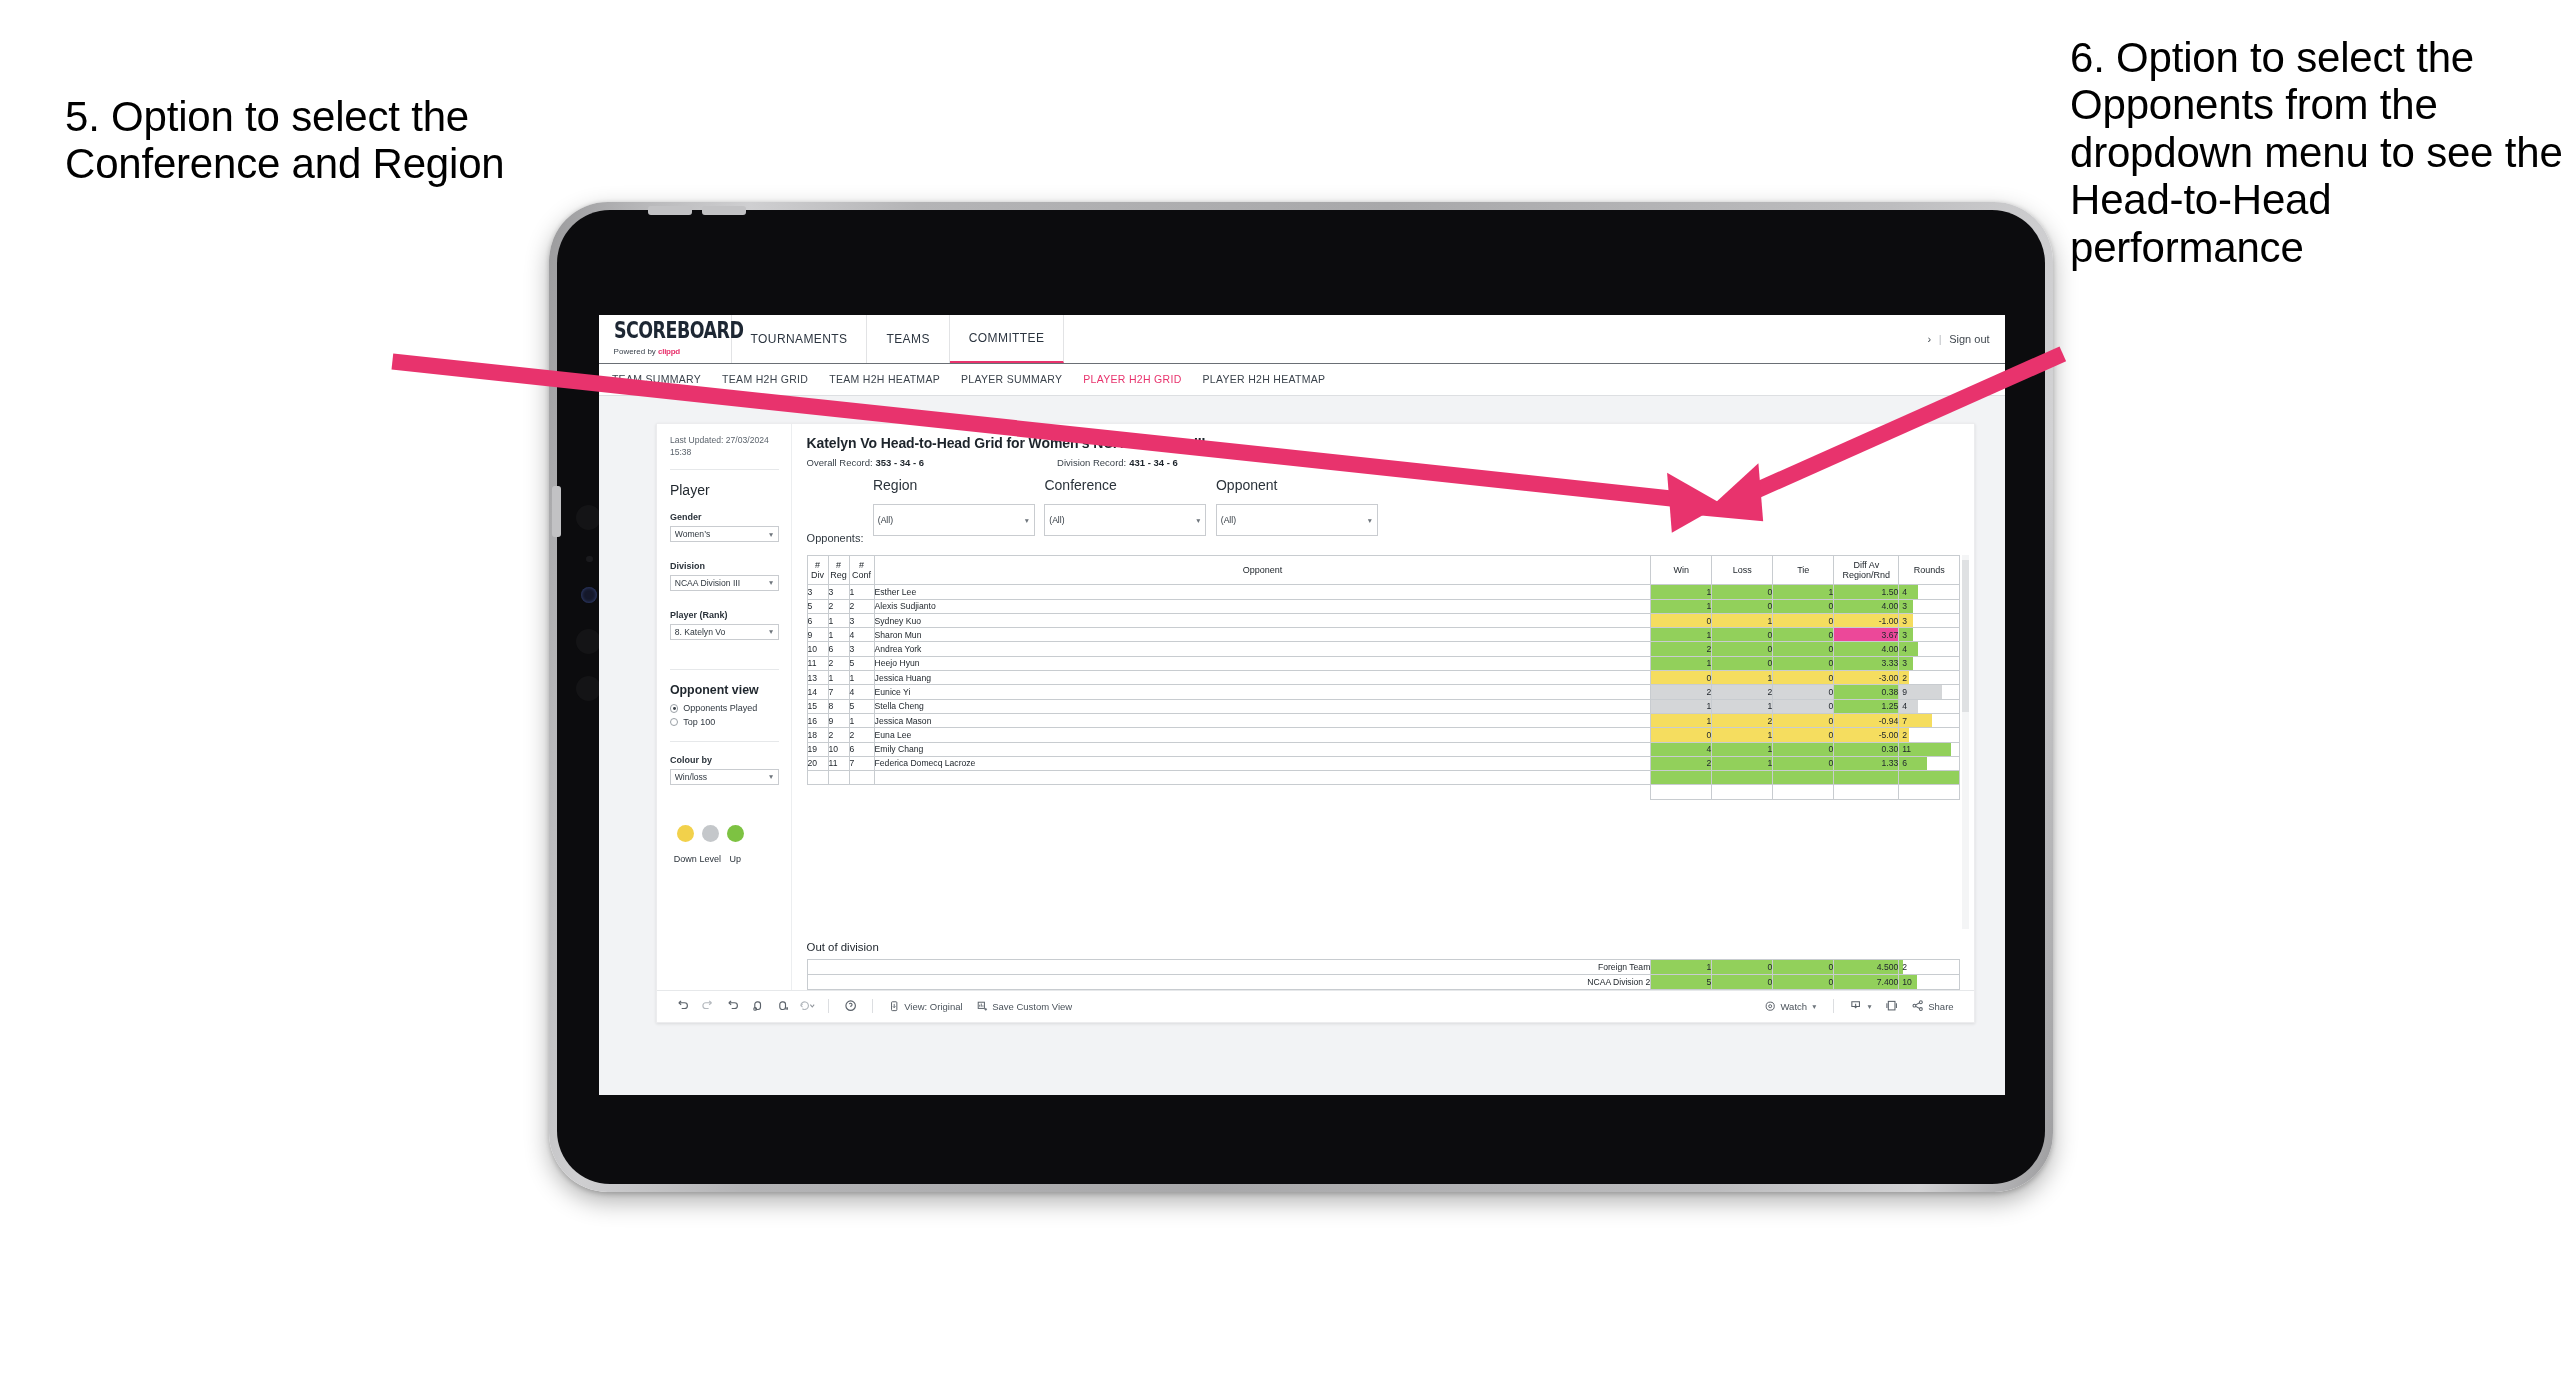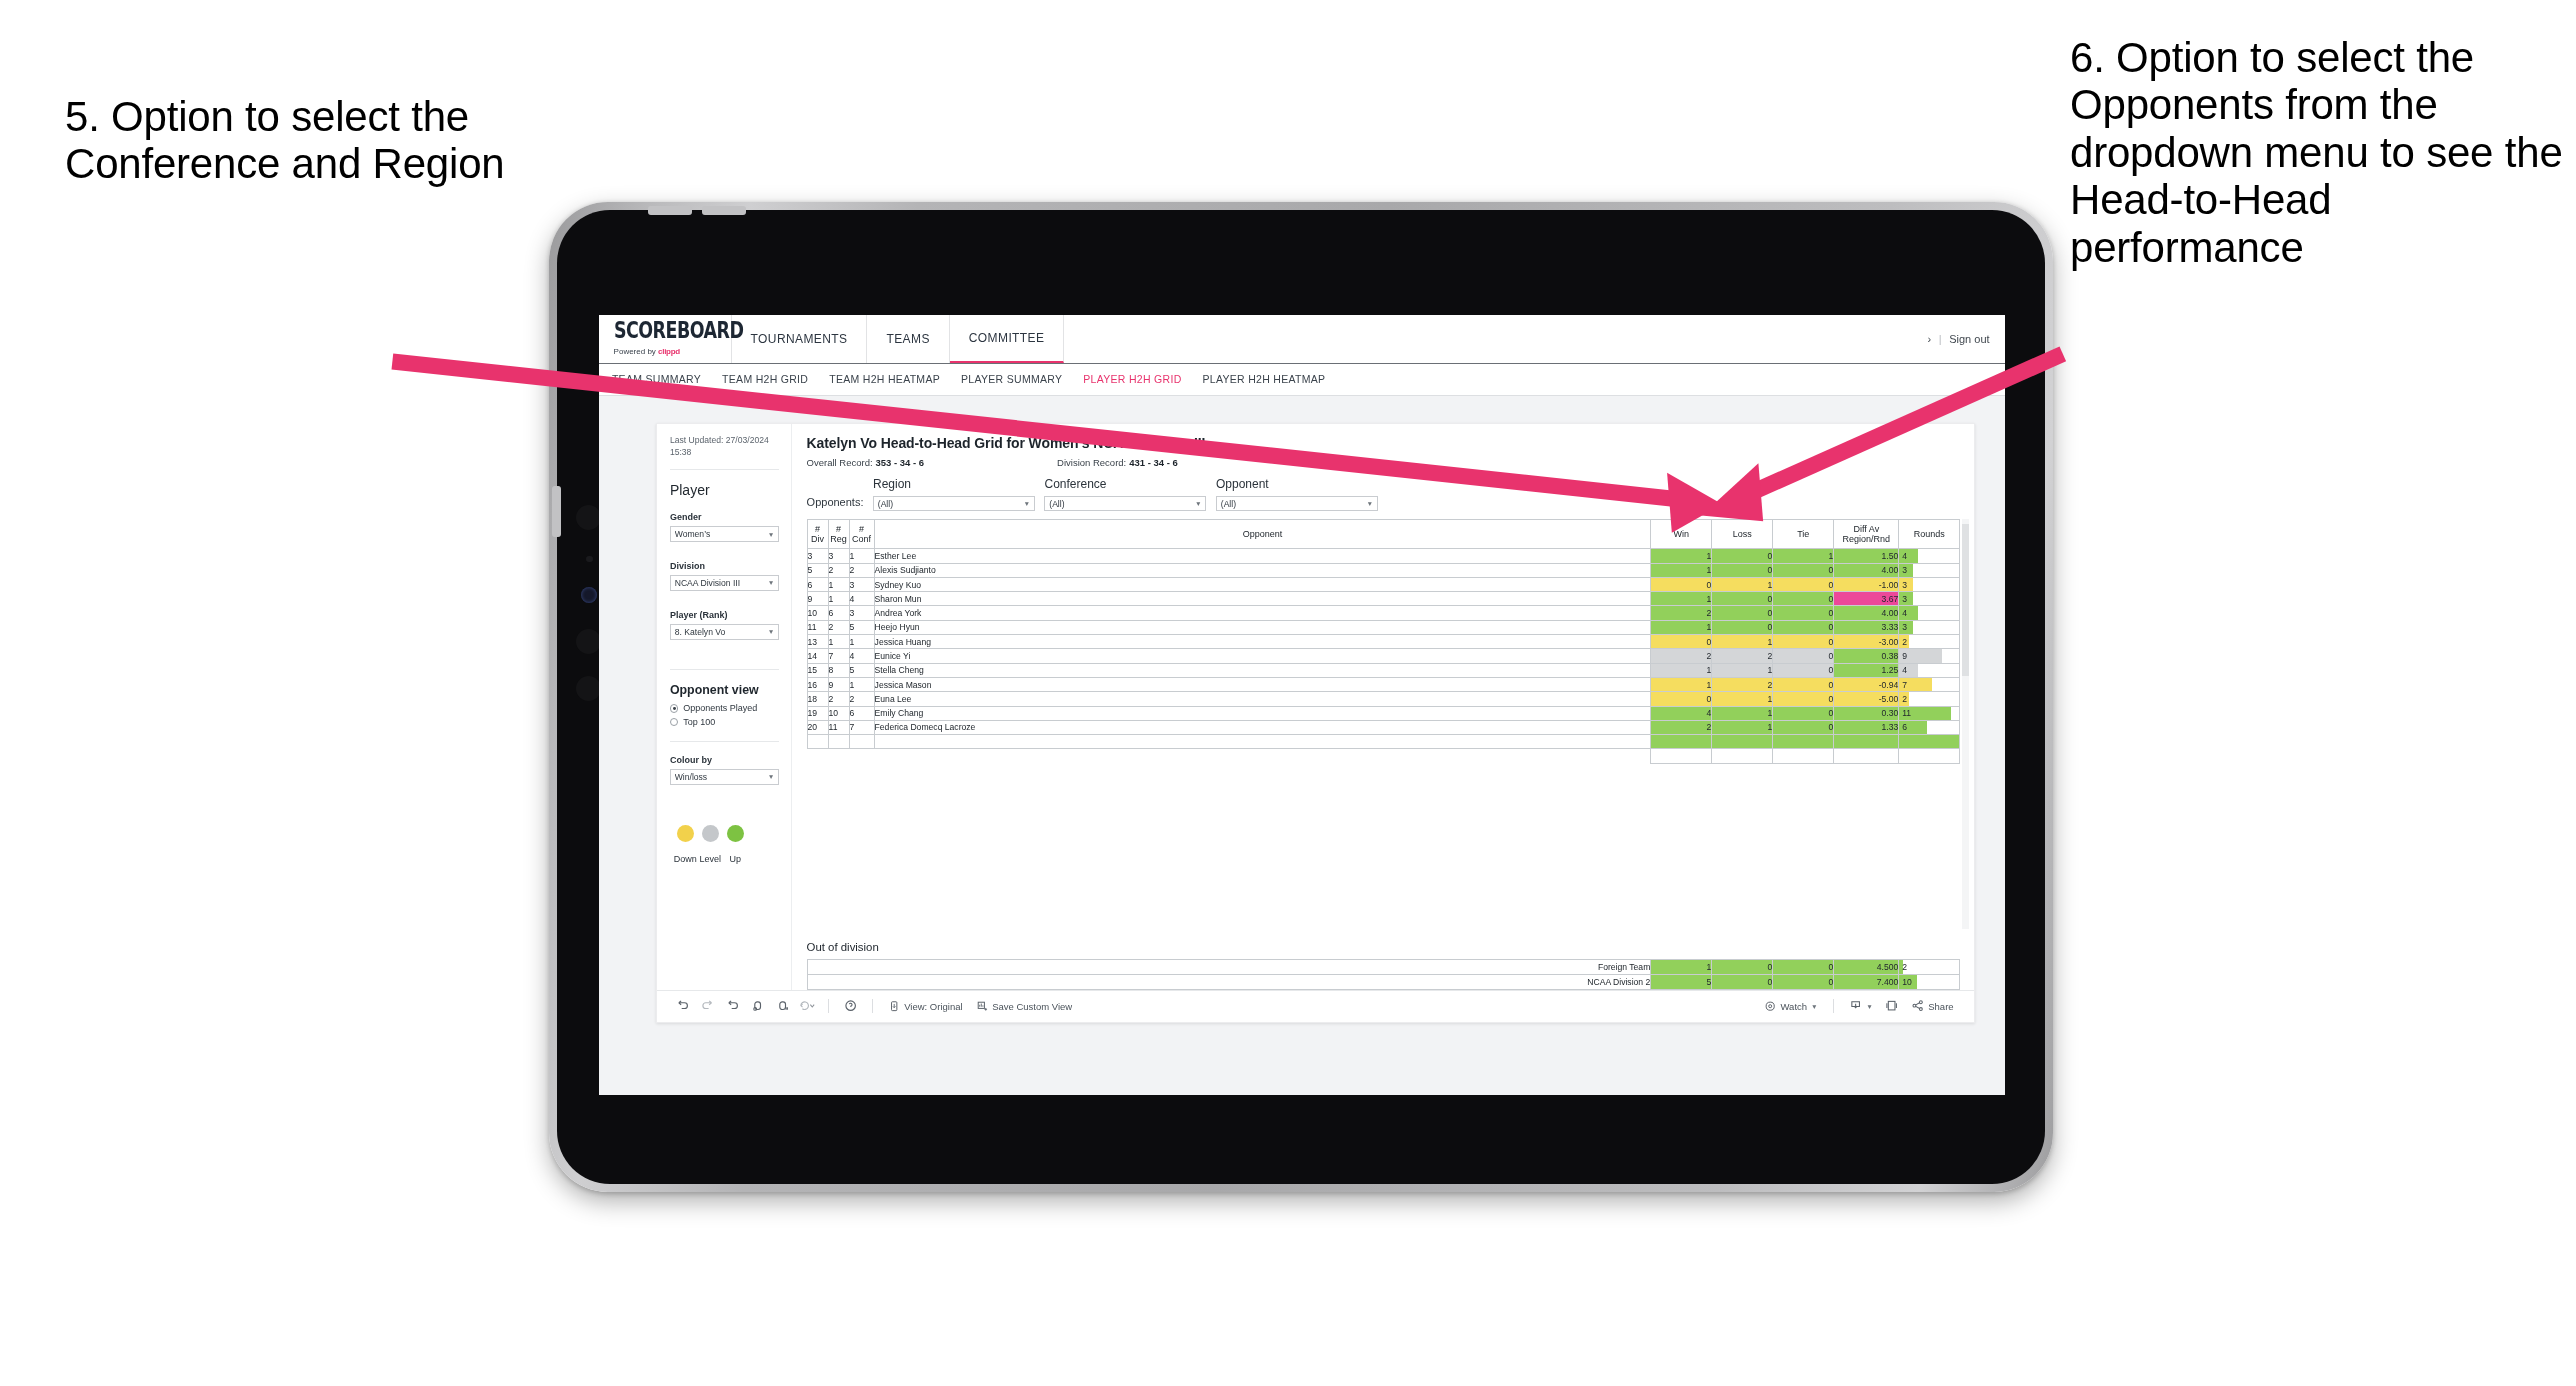--- a/index.html
+++ b/index.html
@@ -144,22 +144,22 @@
   #main { flex: 1; padding: 11.4px 13.3px 0 15px; min-width: 0; display: flex; flex-direction: column; }
   .viz-title { font-size: 14px; color: #1d242b; font-weight: bold; letter-spacing: -0.1px; }
   .rec-row { display: flex; margin-top: 5.7px; font-size: 9.5px; color: #3a424a; }
   .rec-row .rl { margin-right: 2.9px; }
   .rec-row b { color: #1d242b; }
   .rec-2 { margin-left: 133px; }
 
   .filters { display: flex; align-items: flex-end; margin-top: 9.5px; gap: 9.5px; }
   .f-pre { font-size: 11px; color: #2f373f; padding-bottom: 2.9px; }
   .f-col { width: 162px; }
-  .f-col .fl-label { font-weight: normal; font-size: 12px; margin-bottom: 5px; }
-  .f-col .sel { margin-bottom: 0; height: 15px; background:#fff; }
+  .f-col .fl-label { font-weight: normal; font-size: 14px; margin-bottom: 11px; }
+  .f-col .sel { margin-bottom: 11px; height: 32px; background:#fff; }
 
   
   .tbl-area { margin-top: 7.6px; position: relative; flex: 1; min-height: 0; }
   table.grid { border-collapse: collapse; table-layout: fixed; width: 100%; font-size: 8.6px; color: #22282e; }
   table.grid th, table.grid td { border: 1px solid #c8ccd0; padding: 0; height: 14.3px; }
   table.grid thead th {
     background: #fff; font-weight: normal; font-size: 9px; color: #22282e;
     height: 29.5px; line-height: 1.15; vertical-align: middle; text-align: center;
   }
   td.c-num { text-align: left; padding-left: 3.8px; }

